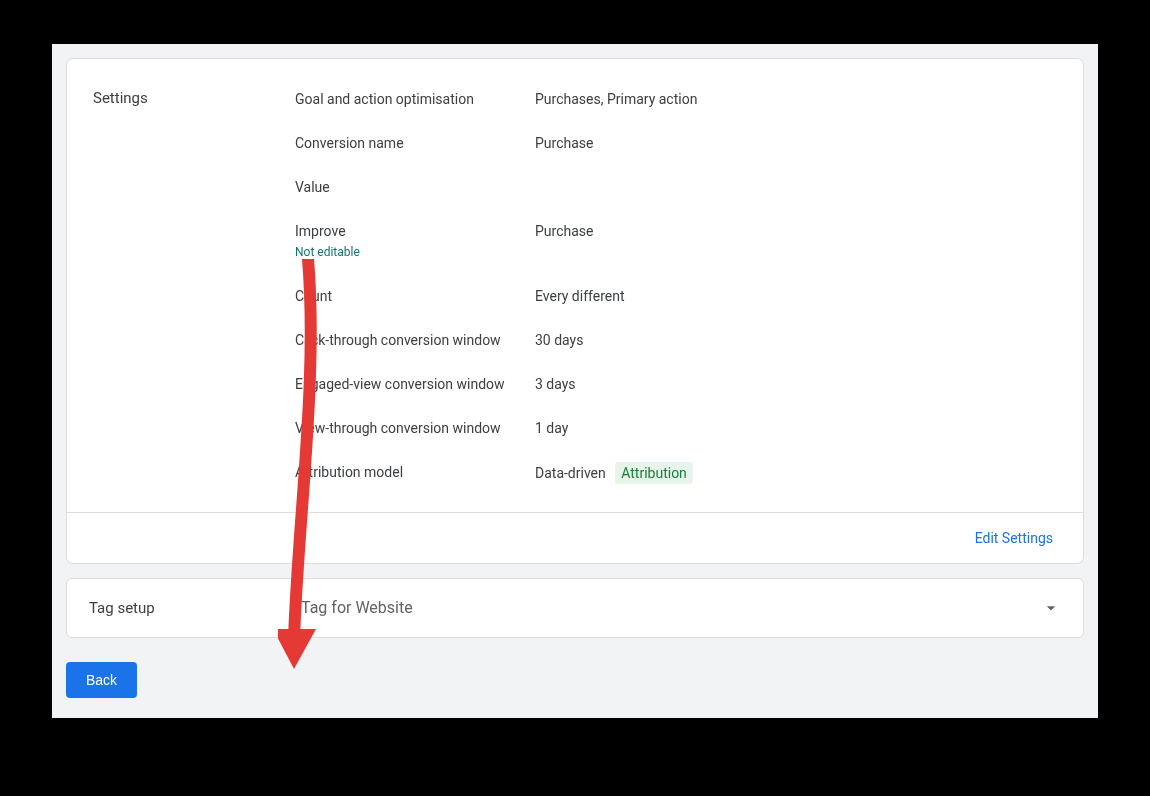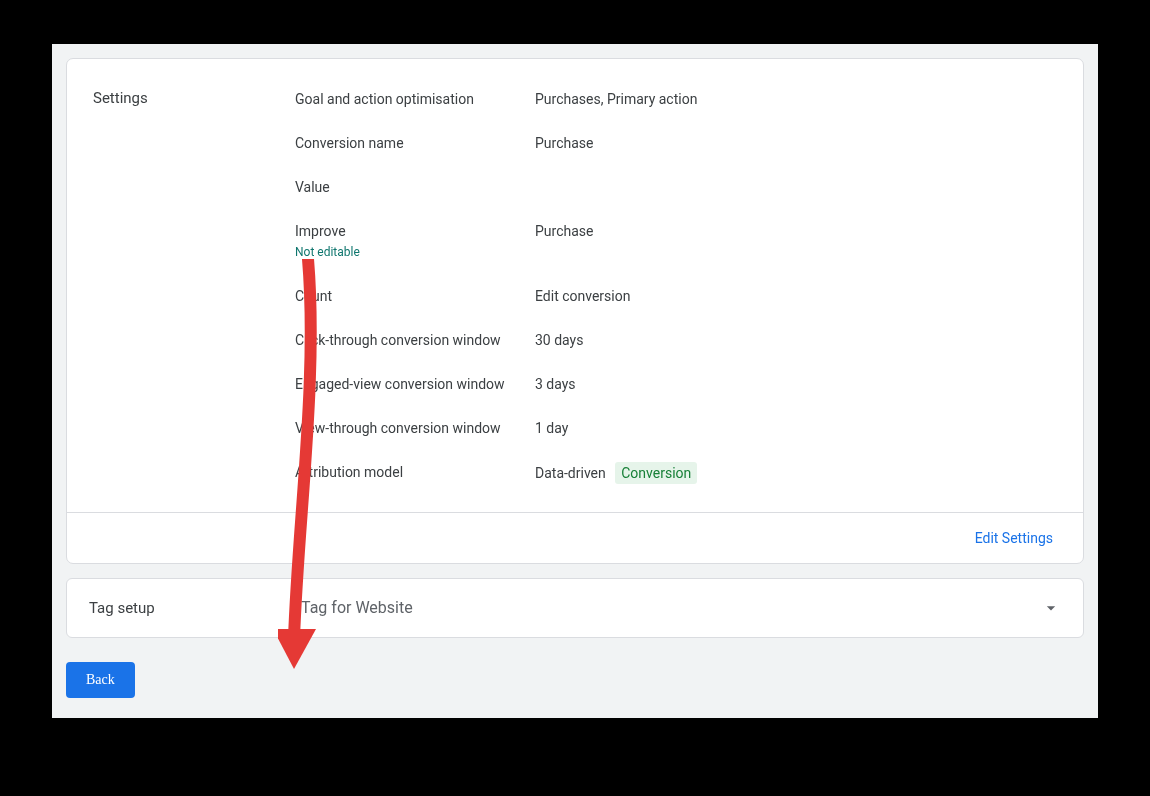--- a/index.html
+++ b/index.html
@@ -113,21 +113,21 @@
     .chevron svg { display: block; }
     .back-btn {
       margin: 10px 30px 0 14px;
       background: #1a73e8;
       color: #fff;
       border: none;
       padding: 10px 20px;
       border-radius: 4px;
       font-size: 14px;
       cursor: pointer;
-      font-family: Liberation Serif, serif;
+      font-family: Liberation Sans, sans-serif;
     }
     .arrow-annotation {
       position: absolute;
       top: 215px;
       left: 226px;
       pointer-events: none;
     }
   </style>
 </head>
 <body>
@@ -156,21 +156,21 @@
         <div class="row">
           <div class="label-col">
             <span>Improve</span>
             <span class="sub-label">Not editable</span>
           </div>
           <div class="value-col">Purchase</div>
         </div>
 
         <div class="row">
           <div class="label-col">Count</div>
-          <div class="value-col">Edit conversion</div>
+          <div class="value-col">Every different</div>
         </div>
 
         <div class="row">
           <div class="label-col">Click-through conversion window</div>
           <div class="value-col">30 days</div>
         </div>
 
         <div class="row">
           <div class="label-col">Engaged-view conversion window</div>
           <div class="value-col">3 days</div>
@@ -178,21 +178,21 @@
 
         <div class="row">
           <div class="label-col">View-through conversion window</div>
           <div class="value-col">1 day</div>
         </div>
 
         <div class="row">
           <div class="label-col">Attribution model</div>
           <div class="value-col">
             <span>Data-driven</span>
-            <span class="badge">Conversion</span>
+            <span class="badge">Attribution</span>
           </div>
         </div>
 
       </div>
     </div>
     <div class="settings-footer">
       <span class="link">Edit Settings</span>
     </div>
   </div>
 

